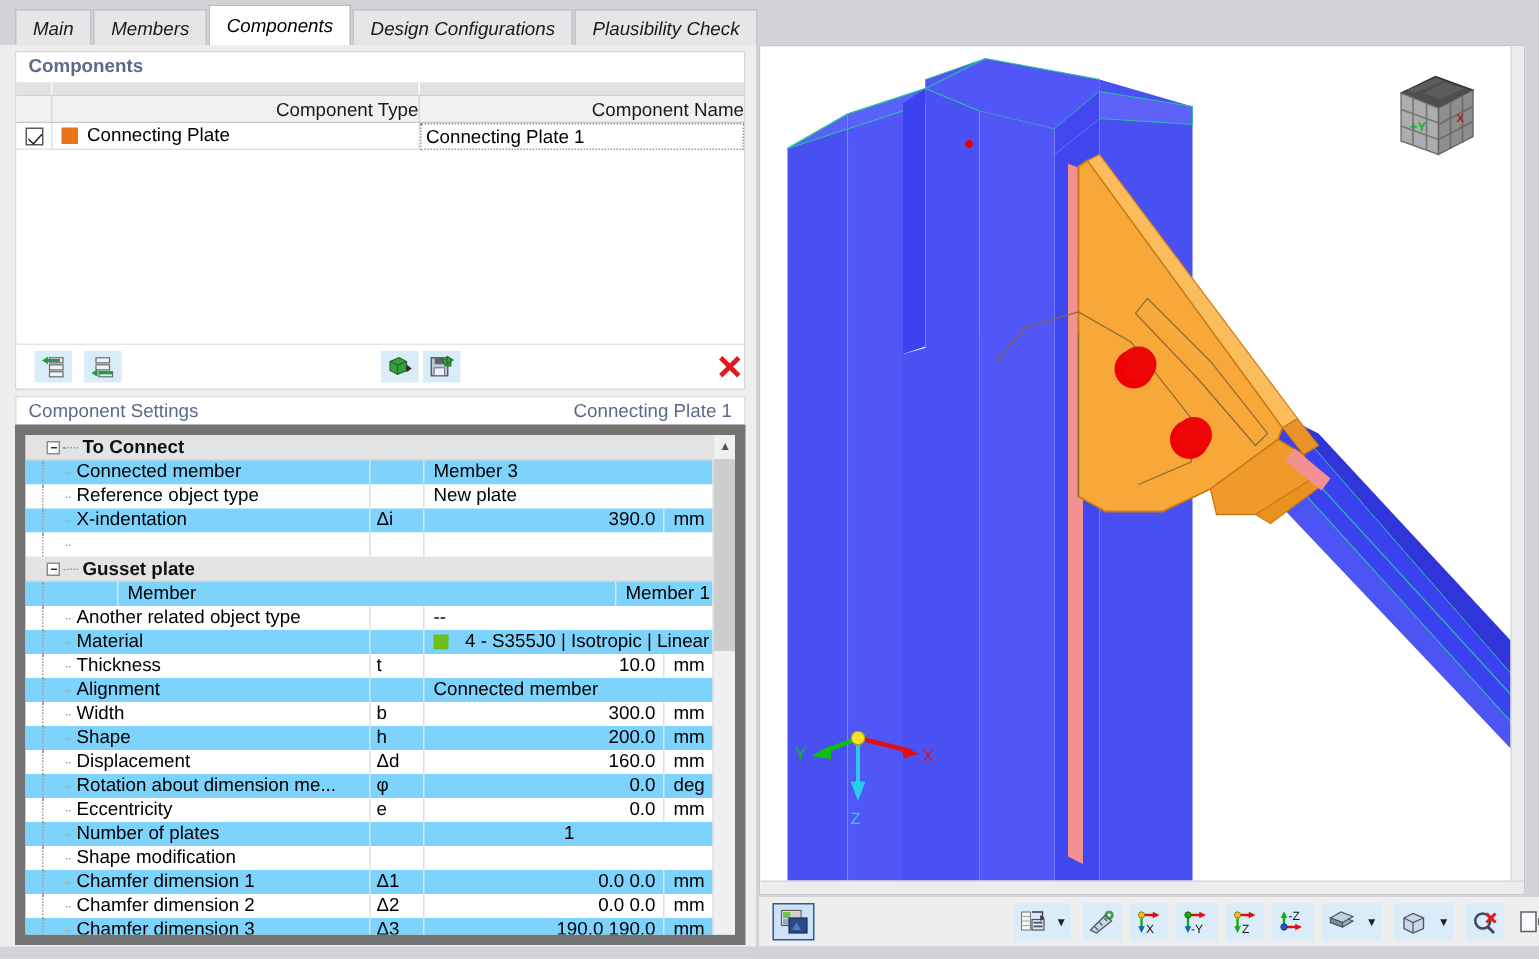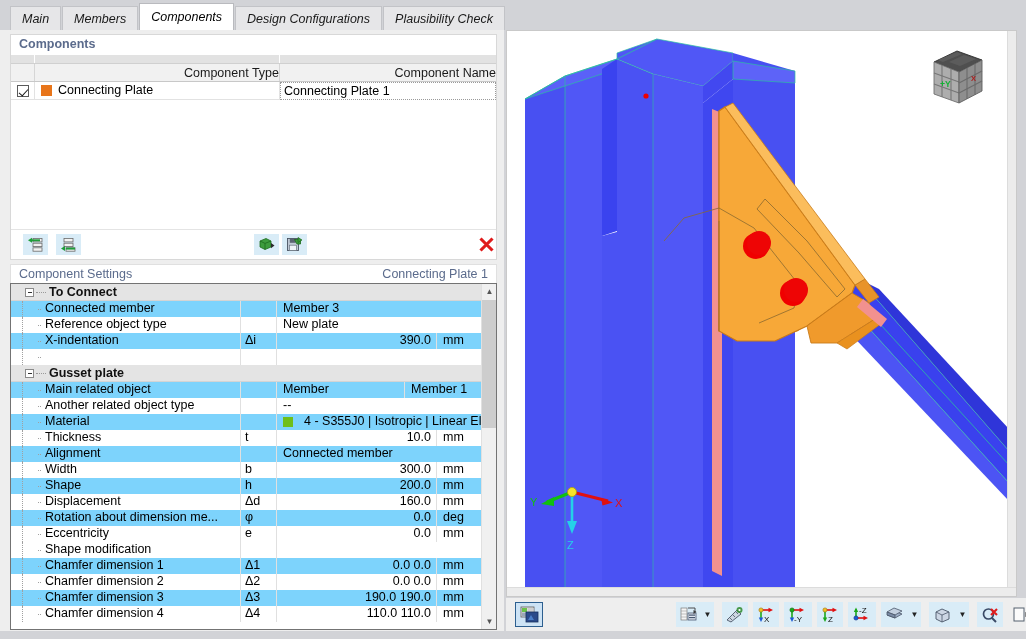--- a/index.html
+++ b/index.html
@@ -102,21 +102,21 @@
   
   .settings-head {
     position: absolute; left: 10px; top: 234px; width: 487px; height: 19px;
     background: #fff; border: 1px solid #e0e0e0; border-bottom: none;
     display: flex; align-items: center; justify-content: space-between;
     padding: 0 8px; font-size: 12.5px; font-weight: normal; color: #5b6b8c;
   }
 
   .prop-grid {
     position: absolute; left: 10px; top: 253px; width: 487px; height: 347px;
-    background: #fff; border: 1px solid #737373; overflow: hidden;
+    background: #fff; border: 7px solid #737373; overflow: hidden;
   }
   .prop-scroll { position: relative; width: 487px; }
 
   .cat-row {
     display: flex; align-items: center; height: 17px;
     background: #e4e4e4; border-bottom: 1px solid #d4d4d4;
     font-size: 12.5px; font-weight: bold; color: #111;
   }
   .cat-indent { width: 14px; }
   .cat-box {
@@ -355,21 +355,20 @@
             <div class="p-val"></div>
           </div>
           <div class="cat-row">
             <div class="cat-indent"></div>
             <div class="cat-box"></div>
             <div class="cat-dots"></div>
             <span>Gusset plate</span>
           </div>
           <div class="p-row alt">
             <div class="p-tree"></div>
-            <div class="p-label">Main related object</div>
             <div class="p-sym"></div>
             <div class="p-val">
               <span class="v-text">Member</span>
               <span class="v-text2">Member 1</span>
             </div>
           </div>
           <div class="p-row plain">
             <div class="p-tree"></div>
             <div class="p-label">Another related object type</div>
             <div class="p-sym"></div>
@@ -439,20 +438,28 @@
               <span class="v-unit">deg</span>
             </div>
           </div>
           <div class="p-row plain">
             <div class="p-tree"></div>
             <div class="p-label">Eccentricity</div>
             <div class="p-sym">e</div>
             <div class="p-val">
               <span class="v-num">0.0</span>
               <span class="v-unit">mm</span>
+            </div>
+          </div>
+          <div class="p-row alt">
+            <div class="p-tree"></div>
+            <div class="p-label">Number of plates</div>
+            <div class="p-sym"></div>
+            <div class="p-val">
+              <span class="v-center">1</span>
             </div>
           </div>
           <div class="p-row plain">
             <div class="p-tree"></div>
             <div class="p-label">Shape modification</div>
             <div class="p-sym"></div>
           </div>
           <div class="p-row alt">
             <div class="p-tree"></div>
             <div class="p-label">Chamfer dimension 1</div>

